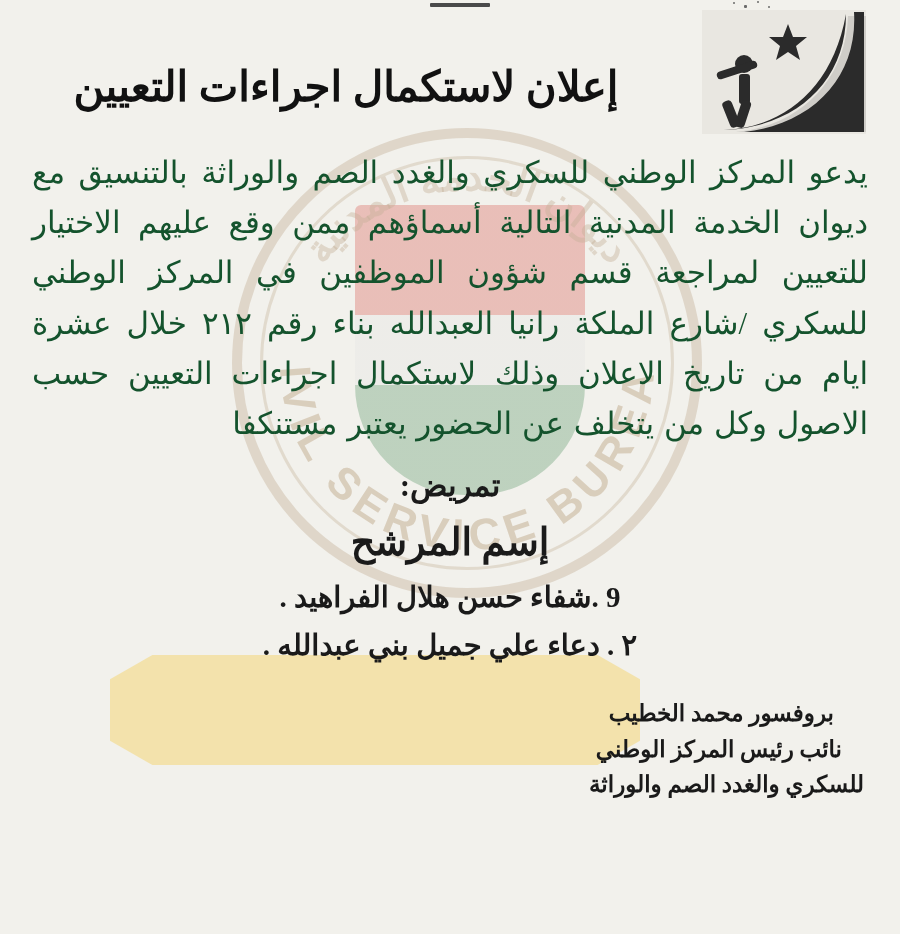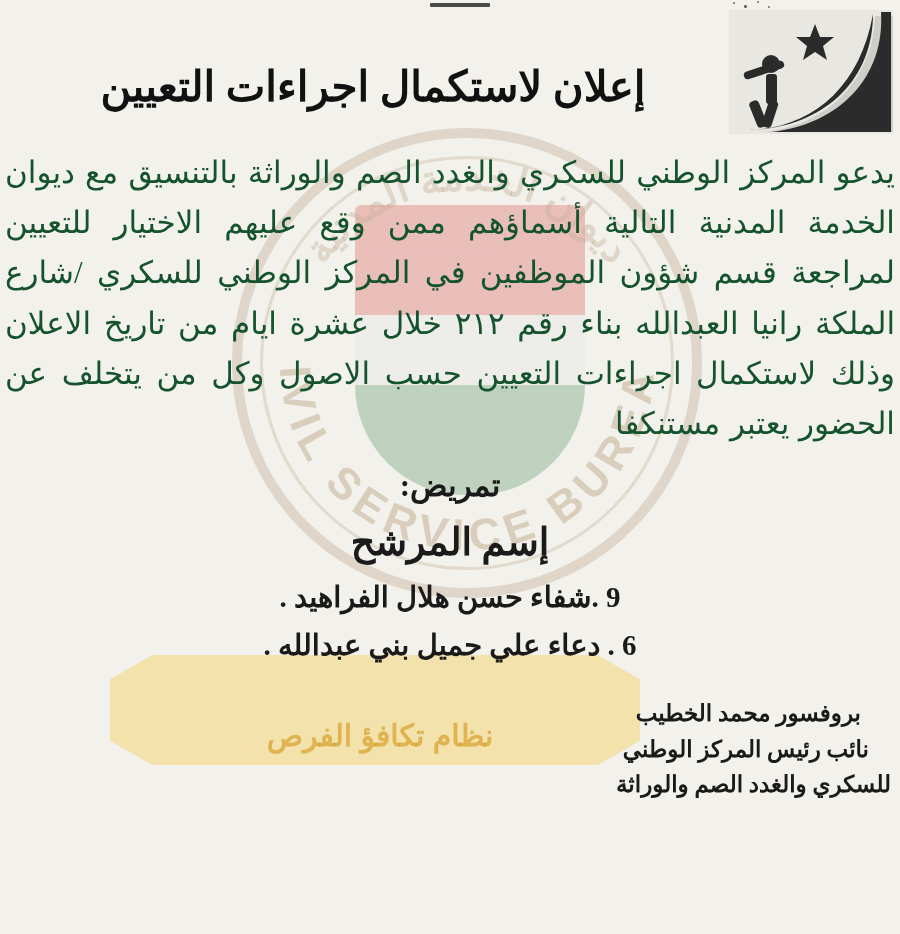--- a/index.html
+++ b/index.html
@@ -92,21 +92,21 @@
     white-space: nowrap;
   }
 
   
   .page {
     position: relative;
     z-index: 2;
     width: 900px;
     height: 702px;
     box-sizing: border-box;
-    padding: 0 1px;
+    padding: 0 28px;
   }
 
   .top-specks {
     position: absolute;
     top: 0; left: 0;
     width: 900px; height: 14px;
   }
   .speck {
     position: absolute;
     background: #6b6b6b;
@@ -207,21 +207,20 @@
       </defs>
       <text class="bottom">
         <textPath href="#arcBottom" startOffset="50%" text-anchor="middle">CIVIL SERVICE BUREAU</textPath>
       </text>
       <text class="top">
         <textPath href="#arcTop" startOffset="50%" text-anchor="middle">ديوان الخدمة المدنية</textPath>
       </text>
     </svg>
   </div>
   <div class="wm-ribbon"></div>
-  <div class="wm-ribbon-text">نظام تكافؤ الفرص</div>
 </div>
 
 <div class="page">
 
   <div class="top-specks">
     <div class="speck" style="left:430px;top:3px;width:60px;height:4px;background:#4a4a4a;"></div>
     <div class="speck" style="left:733px;top:2px;width:2px;height:2px;"></div>
     <div class="speck" style="left:744px;top:5px;"></div>
     <div class="speck" style="left:757px;top:1px;width:2px;height:2px;"></div>
     <div class="speck" style="left:768px;top:6px;width:2px;height:2px;"></div>
@@ -248,21 +247,21 @@
   </header>
 
   <p class="body-text">يدعو المركز الوطني للسكري والغدد الصم والوراثة بالتنسيق مع ديوان الخدمة المدنية التالية أسماؤهم ممن وقع عليهم الاختيار للتعيين لمراجعة قسم شؤون الموظفين في المركز الوطني للسكري /شارع الملكة رانيا العبدالله بناء رقم ٢١٢ خلال عشرة ايام من تاريخ الاعلان وذلك لاستكمال اجراءات التعيين حسب الاصول وكل من يتخلف عن الحضور يعتبر مستنكفا</p>
 
   <div class="section-label">تمريض:</div>
 
   <div class="sub-label">إسم المرشح</div>
 
   <ol class="names">
     <li>9 .شفاء حسن هلال الفراهيد .</li>
-    <li>6 . دعاء علي جميل بني عبدالله .</li>
+    <li>٢ . دعاء علي جميل بني عبدالله .</li>
   </ol>
 
   <div class="signature">
     <span class="sig-line sig-name">بروفسور محمد الخطيب</span>
     <span class="sig-line sig-title">نائب رئيس المركز الوطني</span>
     <span class="sig-line">للسكري والغدد الصم والوراثة</span>
   </div>
 
 </div>
 

